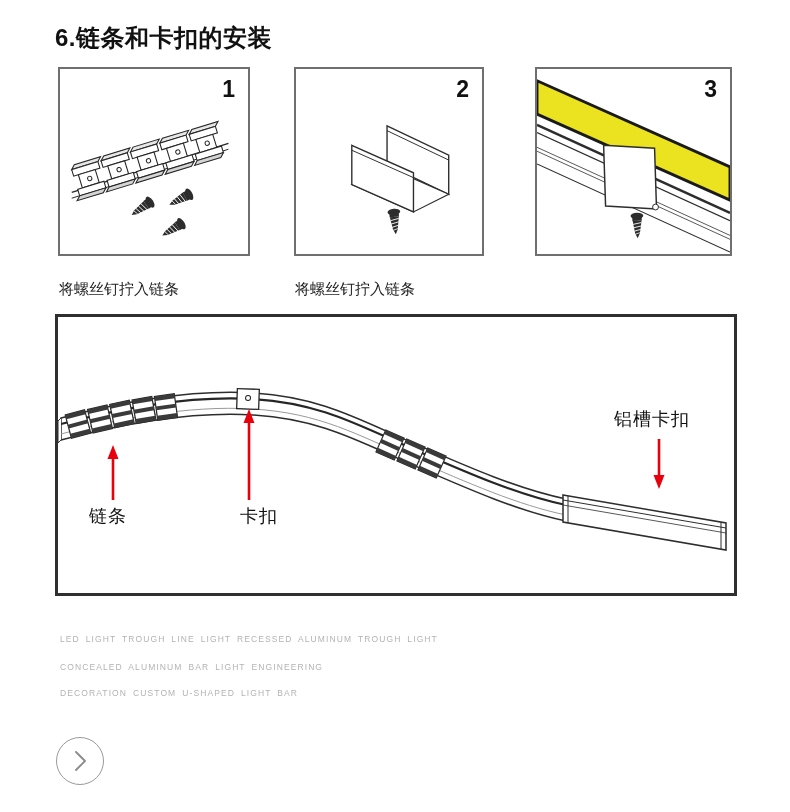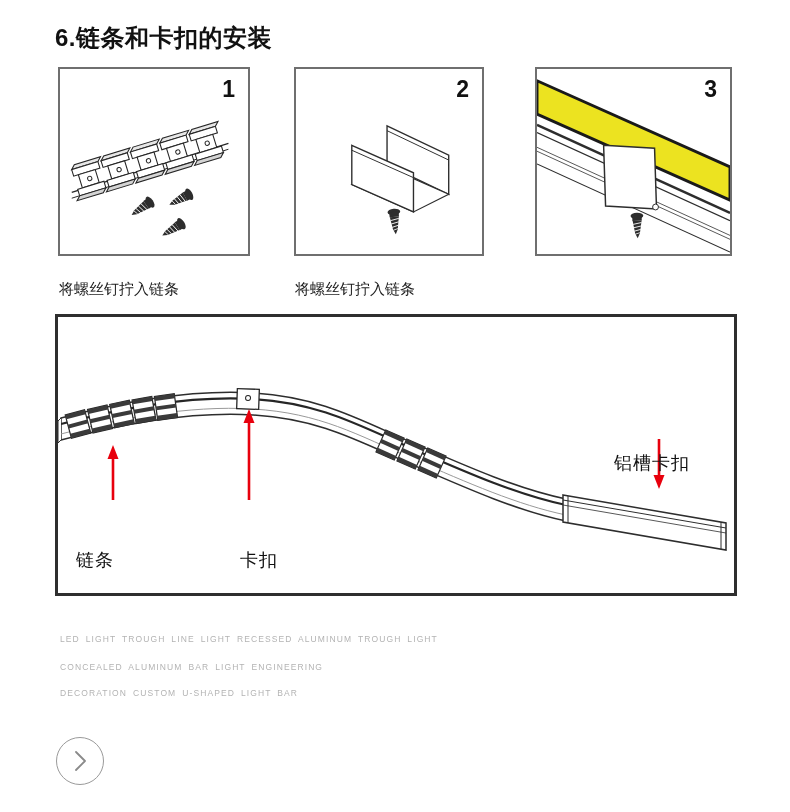--- a/index.html
+++ b/index.html
@@ -14,22 +14,22 @@
   .box1 { left:58px;  width:192px; }
   .box2 { left:294px; width:190px; }
   .box3 { left:535px; width:197px; }
   .step-num { position:absolute; top:7px; right:13px; font-size:23px; font-weight:600; color:#111; z-index:2; }
 
   .caption { position:absolute; top:280px; font-size:15px; color:#1c1c1c; }
   .cap1 { left:59px; } .cap2 { left:295px; } .cap3 { left:536px; }
 
   .diagram { position:absolute; left:55px; top:314px; width:682px; height:282px; border:3px solid #2f2f2f; background:#fff; }
   .diagram svg.scene { position:absolute; left:0; top:0; width:676px; height:276px; }
-  .dlabel { position:absolute; font-size:18px; color:#111; letter-spacing:1px; white-space:nowrap;margin-top:44px; }
-  .lbl-chain { left:18px;  top:187px; }
+  .dlabel { position:absolute; font-size:18px; color:#111; letter-spacing:1px; white-space:nowrap; }
+  .lbl-chain { left:31px;  top:187px; }
   .lbl-clip  { left:182px; top:187px; }
   .lbl-channel { left:556px; top:90px; }
 
   .footer-line { position:absolute; left:60px; font-size:8.5px; letter-spacing:1.1px; word-spacing:2.5px; color:#b3b3b3; white-space:nowrap; }
   .fl1 { top:634px; } .fl2 { top:662px; } .fl3 { top:688px; }
 
   .next-btn { position:absolute; left:56px; top:737px; width:48px; height:48px; border:1px solid #9a9a9a; border-radius:50%; background:#fff; cursor:pointer; }
   .next-btn svg { position:absolute; left:0; top:0; }
 </style>
 </head>

